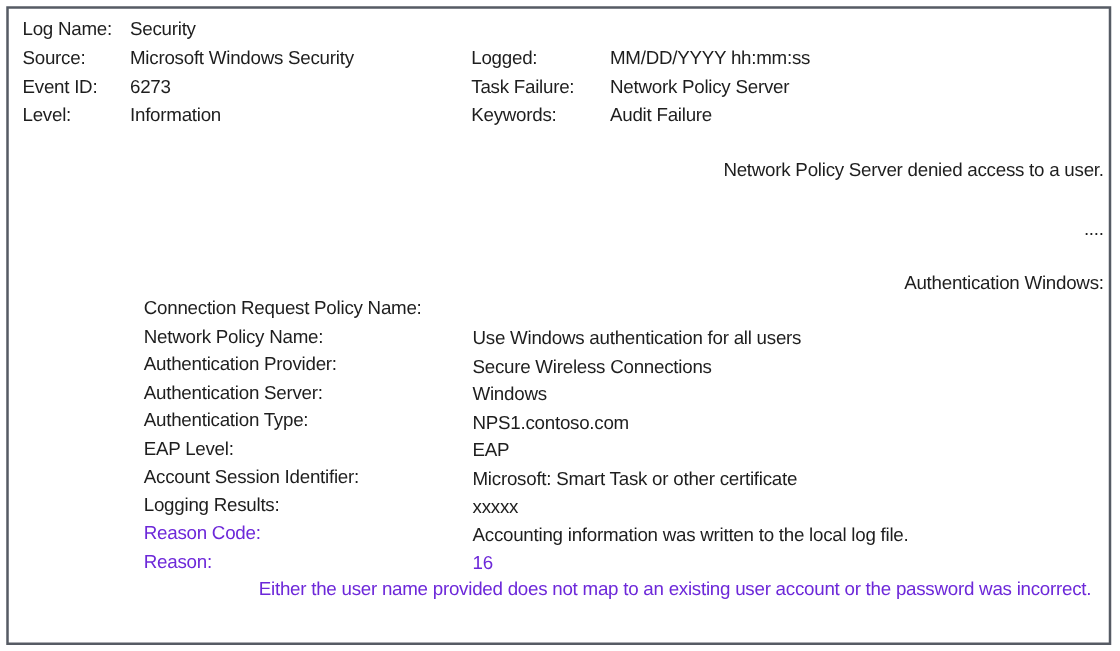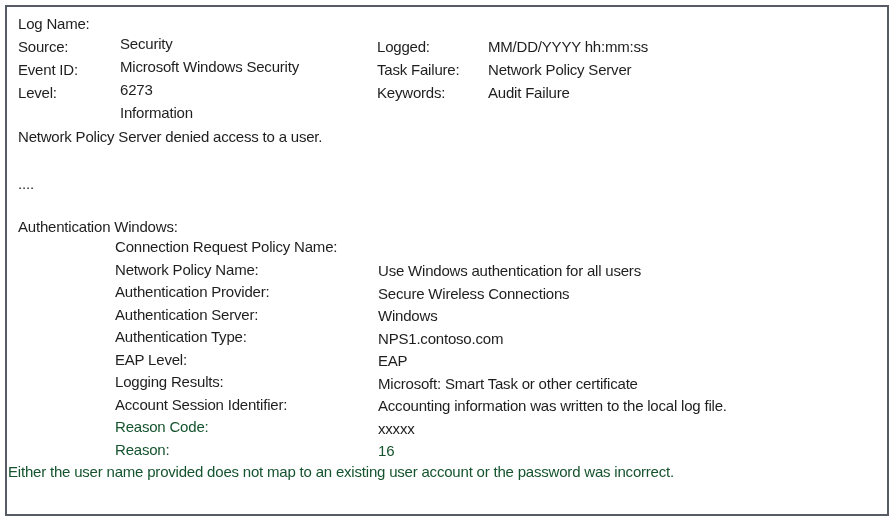--- a/index.html
+++ b/index.html
@@ -10,49 +10,50 @@
   .stage {
     position: relative;
     width: 896px;
     height: 521px;
     background: #ffffff;
     font-family: "Liberation Sans", "DejaVu Sans", sans-serif;
     color: #1e1e1e;
     font-size: 15px;
     letter-spacing: -0.2px;
     overflow: hidden;
+    text-align: right;
   }
   .panel {
     position: absolute;
     left: 5px;
     top: 5px;
     width: 880px;
     height: 507px;
     border: 2px solid #565b64;
     box-sizing: content-box;
     background: #ffffff;
   }
   .content {
     position: absolute;
     left: 11px;
     top: 8px;
     right: 4px;
   }
   .hline { position: relative; height: 23px; }
   .hl1 { position: absolute; left: 0; white-space: nowrap; }
-  .hv1 { position: absolute; left: 102px; white-space: nowrap; margin-top: 20px; }
+  .hv1 { position: absolute; left: 86px; white-space: nowrap; }
   .hl2 { position: absolute; left: 359px; white-space: nowrap; }
   .hv2 { position: absolute; left: 470px; white-space: nowrap; }
   .desc { margin-top: 21px; height: 23px; white-space: nowrap; }
   .ellipsis { margin-top: 24px; height: 23px; white-space: nowrap; }
   .auth-title { margin-top: 20px; height: 20px; white-space: nowrap; }
   .drow { position: relative; height: 22.5px; }
   .dlabel { position: absolute; left: 97px; white-space: nowrap; }
   .dvalue { position: absolute; left: 360px; white-space: nowrap; margin-top: 24px; }
-  .red { color: #14532d; }
+  .red { color: #6d28d9; }
   .continuation {
     position: relative;
     left: -10px;
     height: 23px;
     white-space: nowrap;
   }
 </style>
 </head>
 <body>
 
@@ -105,26 +106,26 @@
       </div>
       <div class="drow">
         <span class="dlabel">Authentication Type:</span>
         <span class="dvalue">EAP</span>
       </div>
       <div class="drow">
         <span class="dlabel">EAP Level:</span>
         <span class="dvalue">Microsoft: Smart Task or other certificate</span>
       </div>
       <div class="drow">
+        <span class="dlabel">Account Session Identifier:</span>
+        <span class="dvalue">xxxxx</span>
+      </div>
+      <div class="drow">
         <span class="dlabel">Logging Results:</span>
         <span class="dvalue">Accounting information was written to the local log file.</span>
-      </div>
-      <div class="drow">
-        <span class="dlabel">Account Session Identifier:</span>
-        <span class="dvalue">xxxxx</span>
       </div>
       <div class="drow red">
         <span class="dlabel">Reason Code:</span>
         <span class="dvalue">16</span>
       </div>
       <div class="drow red">
         <span class="dlabel">Reason:</span>
       </div>
 
       <div class="continuation red">Either the user name provided does not map to an existing user account or the password was incorrect.</div>

